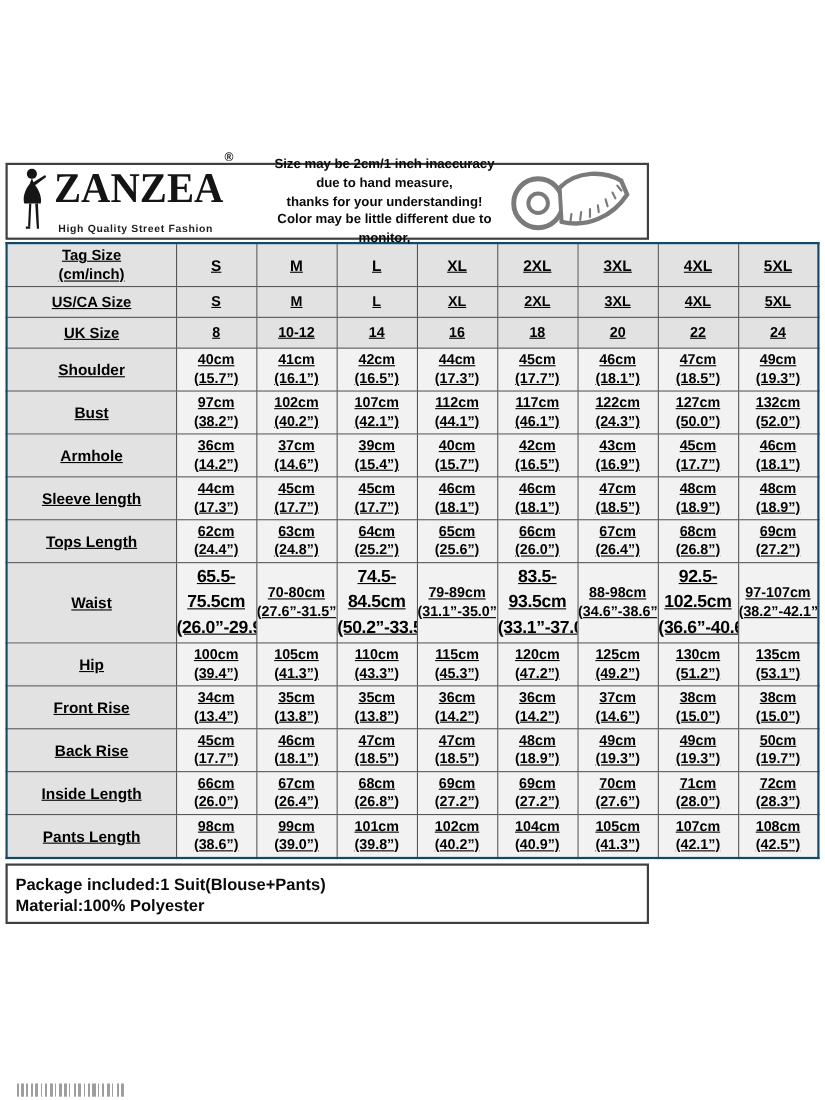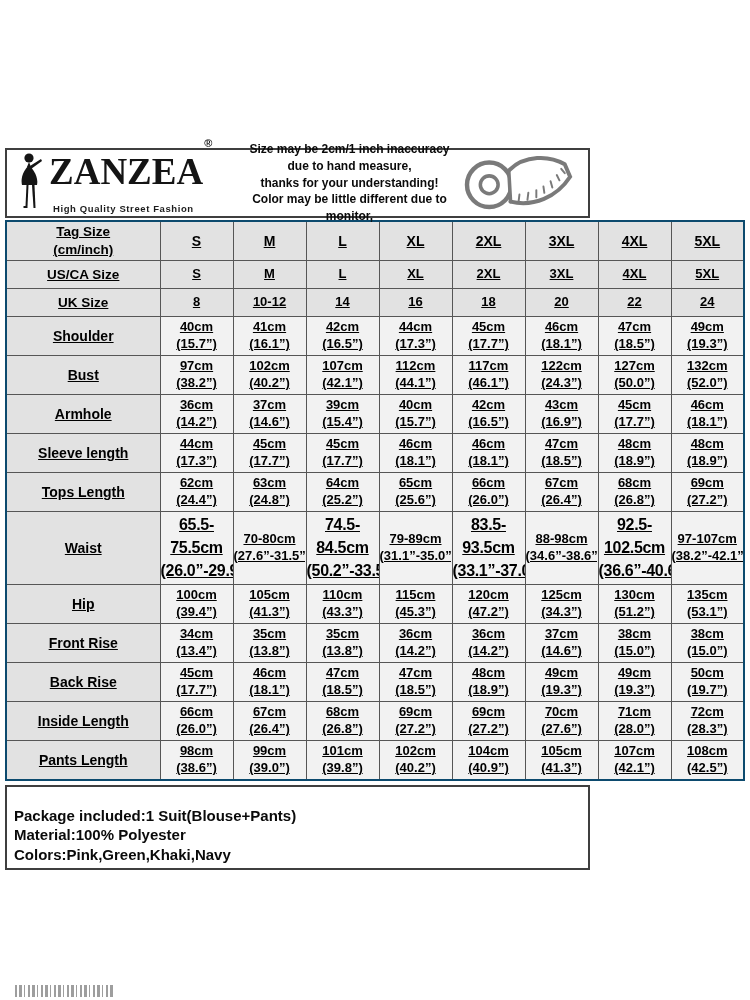--- a/index.html
+++ b/index.html
@@ -45,21 +45,21 @@
   .corner .l{font-size:13.5px;line-height:1.3;}
   .r-head th{height:36px;}
   .r-single td{height:25px;font-size:13.5px;}
   .r-double td{height:36px;}
   td.val .l{font-size:13px;line-height:1.3;}
   td.val.tight .l{font-size:16px;letter-spacing:-0.3px;line-height:1.45;}
 
   
   .foot-box{
     box-sizing:border-box;border:2px solid #3f3f3f;margin-top:4px;
-    padding:19px 7px 4px 7px;background:#fff;
+    padding:8px 7px 4px 7px;background:#fff;
   }
   .foot-box .fl{font-size:15px;line-height:1.3;color:#0a0a0a;}
 
   
   .barcode{
     position:absolute;left:15px;top:985px;width:98px;height:12px;
     background:repeating-linear-gradient(90deg,
       #8d8d8d 0 2px, transparent 2px 4px,
       #8d8d8d 4px 7px, transparent 7px 9px,
       #8d8d8d 9px 10px, transparent 10px 13px);
@@ -435,21 +435,21 @@
           <td class="light val">
             <div class="l">115cm</div>
             <div class="l">(45.3”)</div>
           </td>
           <td class="light val">
             <div class="l">120cm</div>
             <div class="l">(47.2”)</div>
           </td>
           <td class="light val">
             <div class="l">125cm</div>
-            <div class="l">(34.3”)</div>
+            <div class="l">(49.2”)</div>
           </td>
           <td class="light val">
             <div class="l">130cm</div>
             <div class="l">(51.2”)</div>
           </td>
           <td class="light val">
             <div class="l">135cm</div>
             <div class="l">(53.1”)</div>
           </td>
         </tr>
@@ -600,18 +600,17 @@
             <div class="l">108cm</div>
             <div class="l">(42.5”)</div>
           </td>
         </tr>
       </tbody>
   </table>
 
   <div class="foot-box">
     <div class="fl">Package included:1 Suit(Blouse+Pants)</div>
     <div class="fl">Material:100% Polyester</div>
-    <div class="fl">Colors:Pink,Green,Khaki,Navy</div>
   </div>
 
 </div>
 
 <div class="barcode"></div>
 
 </body></html>

